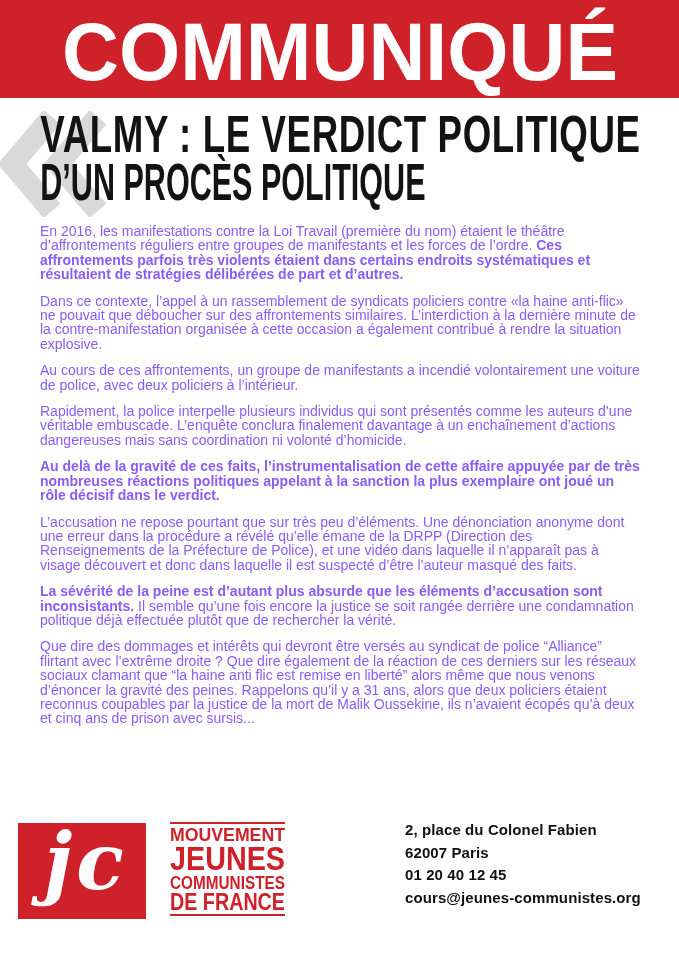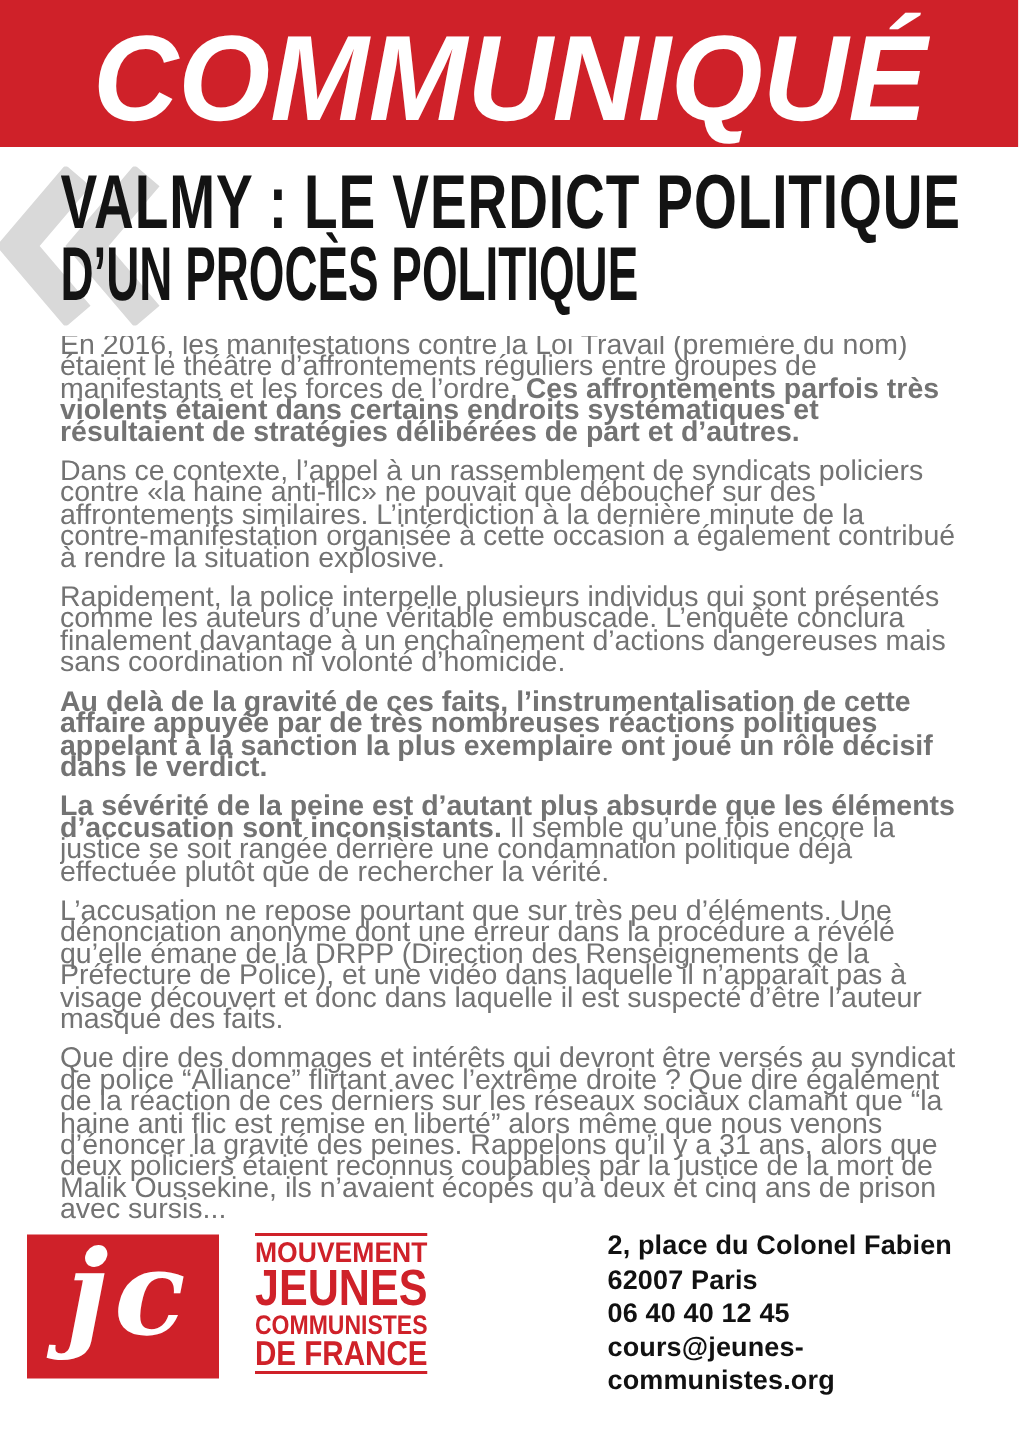--- a/index.html
+++ b/index.html
@@ -1,41 +1,41 @@
 <!DOCTYPE html>
 <html><head>
 <meta charset="utf-8">
 <style>
   html,body { margin:0; padding:0; background:#ffffff; }
   .page {
     position:relative; width:679px; height:960px; overflow:hidden;
     background:#ffffff; font-family:"Liberation Sans", sans-serif;
   }
   
-  .banner { position:absolute; top:0; left:0; width:679px; height:98px; background:#cf2129;font-style:italic; }
+  .banner { position:absolute; top:0; left:0; width:679px; height:98px; background:#cf2129; }
   .banner svg { display:block; }
   
   .chevron { position:absolute; top:111px; left:0; }
   
   .headline { position:absolute; top:110px; left:0; }
   
   .article {
     position:absolute; left:40px; top:224px; width:600px; height:596px;
-    overflow:hidden; color:#737373; font-size:19px; line-height:14.4px;
+    overflow:hidden; color:#8b5cf6; font-size:14px; line-height:14.4px;
   }
   .article p.para { margin:0 0 12px 0; }
   .run { font-weight:400; }
   .run.bold { font-weight:700; }
   
   .footer { position:absolute; left:0; top:0; width:679px; height:960px; pointer-events:none; }
   .logo-box { position:absolute; left:18px; top:823px; width:128px; height:96px; background:#cf2129; }
   .wordmark { position:absolute; left:170px; top:821px; }
   .contact {
     position:absolute; left:405px; top:819px; width:270px;
-    color:#111111; font-weight:700; font-size:18px; line-height:22.5px;
+    color:#111111; font-weight:700; font-size:15px; line-height:22.5px;
     letter-spacing:0.1px;
   }
 </style>
 </head>
 <body>
 
 <div class="page">
 
   <header class="banner">
     <svg width="679" height="98" viewBox="0 0 679 98">
@@ -49,24 +49,25 @@
   </svg>
 
   <svg class="headline" width="679" height="102" viewBox="0 0 679 102">
     <text transform="scale(0.72 1)" x="56" y="42" font-family="Liberation Sans, sans-serif" font-size="51" font-weight="bold" fill="#131313" textLength="833" lengthAdjust="spacing">VALMY : LE VERDICT POLITIQUE</text>
     <text transform="scale(0.72 1)" x="56" y="90" font-family="Liberation Sans, sans-serif" font-size="51" font-weight="bold" fill="#131313" textLength="535" lengthAdjust="spacingAndGlyphs">D’UN PROCÈS POLITIQUE</text>
   </svg>
 
   <main class="article">
       <p class="para"><span class="run">En 2016, les manifestations contre la Loi Travail (première du nom) étaient le théâtre d’affrontements réguliers entre groupes de manifestants et les forces de l’ordre. </span><span class="run bold">Ces affrontements parfois très violents étaient dans certains endroits systématiques et résultaient de stratégies délibérées de part et d’autres.</span></p>
       <p class="para"><span class="run">Dans ce contexte, l’appel à un rassemblement de syndicats policiers contre «la haine anti-flic» ne pouvait que déboucher sur des affrontements similaires. L’interdiction à la dernière minute de la contre-manifestation organisée à cette occasion a également contribué à rendre la situation explosive.</span></p>
+      <p class="para"><span class="run">Au cours de ces affrontements, un groupe de manifestants a incendié volontairement une voiture de police, avec deux policiers à l’intérieur.</span></p>
       <p class="para"><span class="run">Rapidement, la police interpelle plusieurs individus qui sont présentés comme les auteurs d’une véritable embuscade. L’enquête conclura finalement davantage à un enchaînement d’actions dangereuses mais sans coordination ni volonté d’homicide.</span></p>
       <p class="para"><span class="run bold">Au delà de la gravité de ces faits, l’instrumentalisation de cette affaire appuyée par de très nombreuses réactions politiques appelant à la sanction la plus exemplaire ont joué un rôle décisif dans le verdict.</span></p>
+      <p class="para"><span class="run">L’accusation ne repose pourtant que sur très peu d’éléments. Une dénonciation anonyme dont une erreur dans la procédure a révélé qu’elle émane de la DRPP (Direction des Renseignements de la Préfecture de Police), et une vidéo dans laquelle il n’apparaît pas à visage découvert et donc dans laquelle il est suspecté d’être l’auteur masqué des faits.</span></p>
       <p class="para"><span class="run bold">La sévérité de la peine est d’autant plus absurde que les éléments d’accusation sont inconsistants.</span><span class="run"> Il semble qu’une fois encore la justice se soit rangée derrière une condamnation politique déjà effectuée plutôt que de rechercher la vérité.</span></p>
-      <p class="para"><span class="run">L’accusation ne repose pourtant que sur très peu d’éléments. Une dénonciation anonyme dont une erreur dans la procédure a révélé qu’elle émane de la DRPP (Direction des Renseignements de la Préfecture de Police), et une vidéo dans laquelle il n’apparaît pas à visage découvert et donc dans laquelle il est suspecté d’être l’auteur masqué des faits.</span></p>
       <p class="para"><span class="run">Que dire des dommages et intérêts qui devront être versés au syndicat de police “Alliance” flirtant avec l’extrême droite ? Que dire également de la réaction de ces derniers sur les réseaux sociaux clamant que “la haine anti flic est remise en liberté” alors même que nous venons d’énoncer la gravité des peines. Rappelons qu’il y a 31 ans, alors que deux policiers étaient reconnus coupables par la justice de la mort de Malik Oussekine, ils n’avaient écopés qu’à deux et cinq ans de prison avec sursis...</span></p>
     </main>
 
   <footer class="footer">
 
     <div class="logo-box">
       <svg width="128" height="96" viewBox="0 0 128 96">
         <text x="26" y="66" font-family="DejaVu Serif, serif" font-style="italic" font-weight="bold" font-size="78" fill="#ffffff" letter-spacing="4">jc</text>
       </svg>
     </div>
@@ -76,18 +77,18 @@
       <text x="0" y="20" font-family="Liberation Sans, sans-serif" font-size="19" font-weight="bold" fill="#cf2129" textLength="115" lengthAdjust="spacingAndGlyphs">MOUVEMENT</text>
       <text x="0" y="49" font-family="Liberation Sans, sans-serif" font-size="34" font-weight="bold" fill="#cf2129" textLength="115" lengthAdjust="spacingAndGlyphs">JEUNES</text>
       <text x="0" y="68" font-family="Liberation Sans, sans-serif" font-size="18" font-weight="bold" fill="#cf2129" textLength="115" lengthAdjust="spacingAndGlyphs">COMMUNISTES</text>
       <text x="0" y="89" font-family="Liberation Sans, sans-serif" font-size="23" font-weight="bold" fill="#cf2129" textLength="115" lengthAdjust="spacingAndGlyphs">DE FRANCE</text>
       <rect x="0" y="93" width="115" height="2" fill="#cf2129"></rect>
     </svg>
 
     <div class="contact">
       <div>2, place du Colonel Fabien</div>
       <div>62007 Paris</div>
-      <div>06 40 40 12 45</div>
+      <div>01 20 40 12 45</div>
       <div>cours@jeunes-communistes.org</div>
     </div>
 
   </footer>
 </div>
 
 </body></html>

